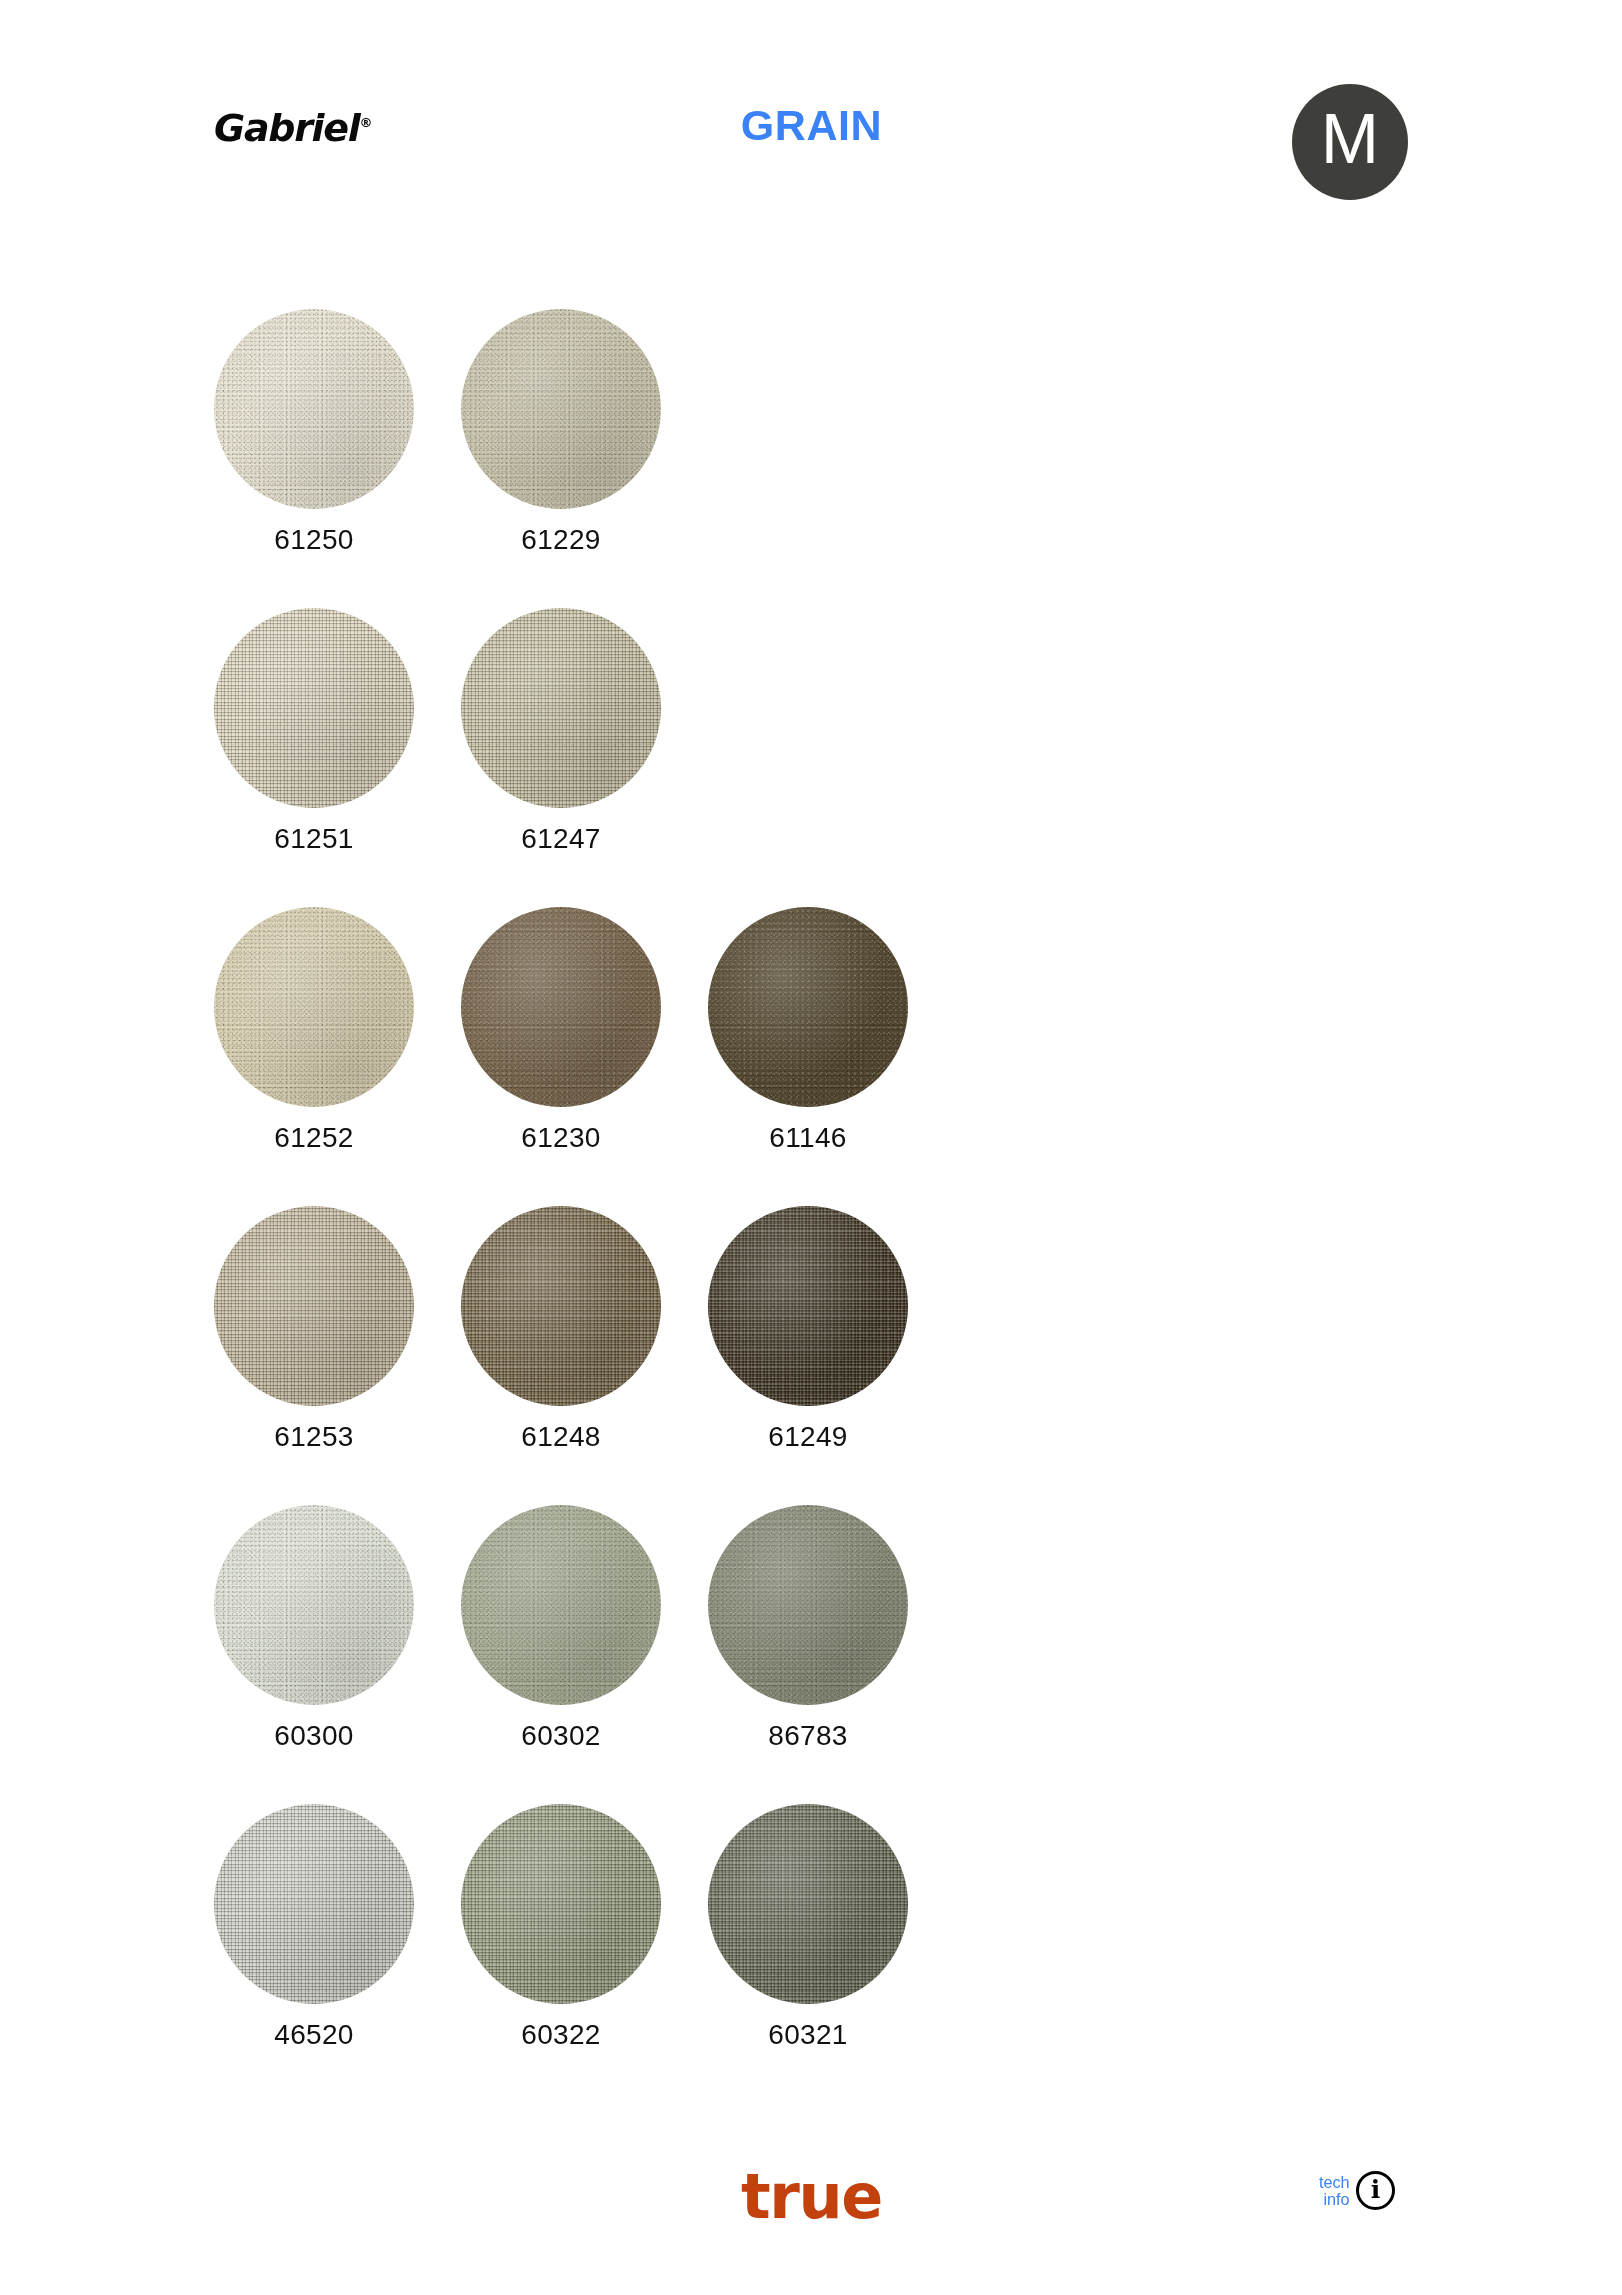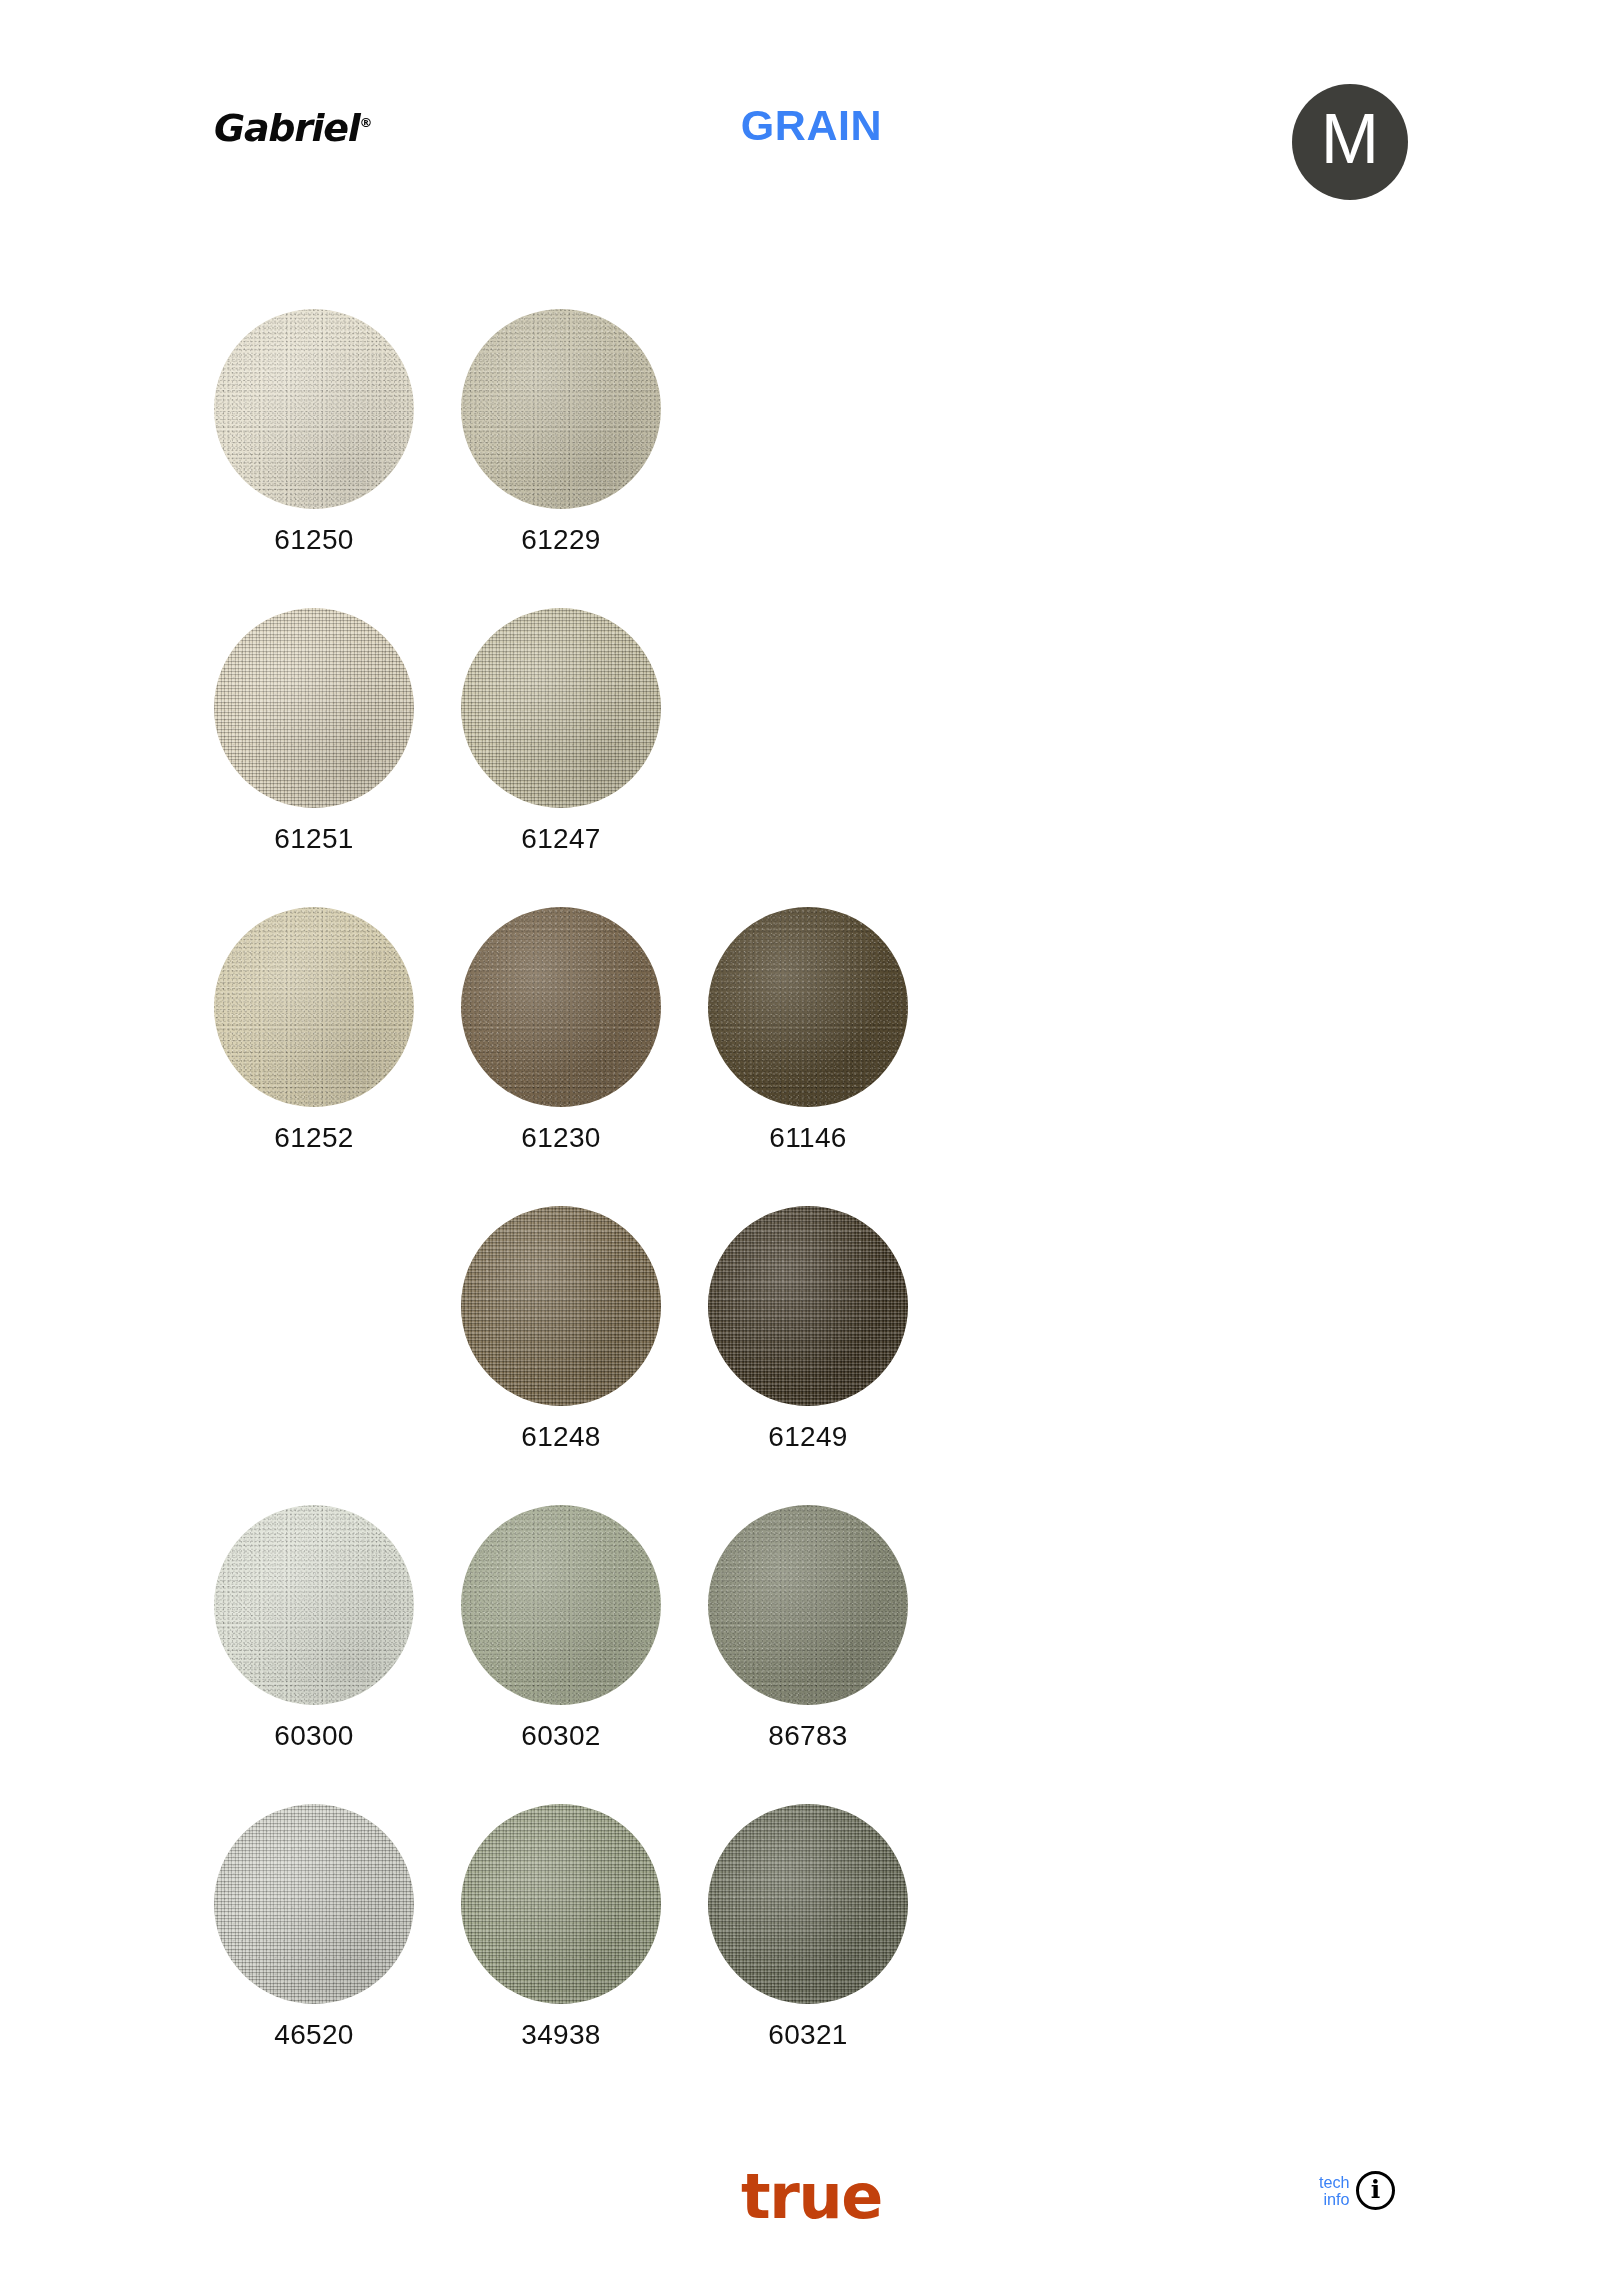--- a/index.html
+++ b/index.html
@@ -279,20 +279,27 @@
     <div class="swatch-cell" data-col="2">
       <div class="swatch-disc" style="background-color: rgb(88, 76, 51);">
         <div class="tex fine"></div>
         <div class="shade"></div>
       </div>
       <div class="swatch-label">61146</div>
     </div>
   </div>
 
   <div class="swatch-row">
+    <div class="swatch-cell" data-col="0">
+      <div class="swatch-disc" style="background-color: rgb(196, 185, 159);">
+        <div class="tex weave"></div>
+        <div class="shade"></div>
+      </div>
+      <div class="swatch-label">61253</div>
+    </div>
     <div class="swatch-cell" data-col="1">
       <div class="swatch-disc" style="background-color: rgb(125, 109, 79);">
         <div class="tex weave"></div>
         <div class="shade"></div>
       </div>
       <div class="swatch-label">61248</div>
     </div>
     <div class="swatch-cell" data-col="2">
       <div class="swatch-disc" style="background-color: rgb(68, 58, 39);">
         <div class="tex weave"></div>
@@ -332,21 +339,21 @@
         <div class="tex weave"></div>
         <div class="shade"></div>
       </div>
       <div class="swatch-label">46520</div>
     </div>
     <div class="swatch-cell" data-col="1">
       <div class="swatch-disc" style="background-color: rgb(153, 160, 131);">
         <div class="tex weave"></div>
         <div class="shade"></div>
       </div>
-      <div class="swatch-label">34938</div>
+      <div class="swatch-label">60322</div>
     </div>
     <div class="swatch-cell" data-col="2">
       <div class="swatch-disc" style="background-color: rgb(109, 112, 92);">
         <div class="tex weave"></div>
         <div class="shade"></div>
       </div>
       <div class="swatch-label">60321</div>
     </div>
   </div>
 

